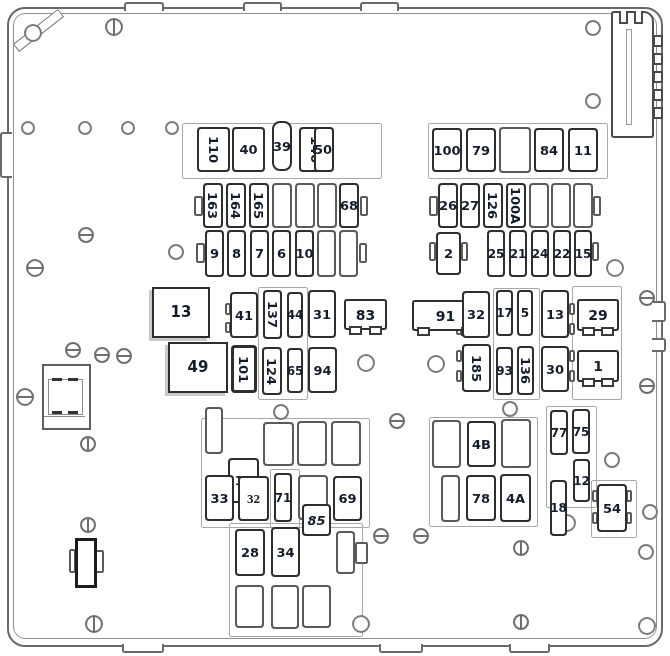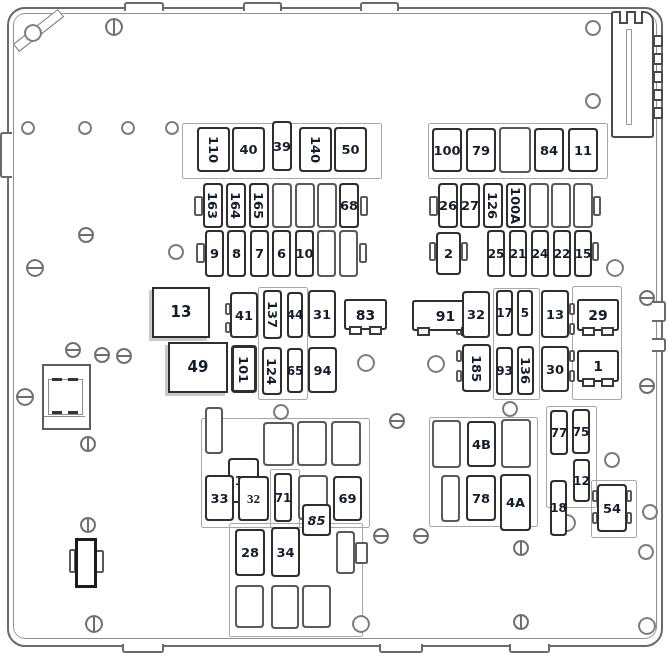--- a/index.html
+++ b/index.html
@@ -154,27 +154,27 @@
       <div class="hole" style="left: 638px; top: 544px; width: 16px; height: 16px;"></div>
       <div class="hole" style="left: 638px; top: 617px; width: 18px; height: 18px;"></div>
       <div class="hole" style="left: 352px; top: 615px; width: 18px; height: 18px;"></div>
       <div class="hole" style="left: 168px; top: 244px; width: 16px; height: 16px;"></div>
       <div class="fuse rot" style="left: 197px; top: 127px; width: 33px; height: 45px;">
         <span class="lbl">110</span>
       </div>
       <div class="fuse" style="left: 232px; top: 127px; width: 33px; height: 45px;">
         <span class="lbl">40</span>
       </div>
-      <div class="fuse" style="left: 272px; top: 121px; width: 20px; height: 50px;">
+      <div class="fuse" style="left: 272px; top: 121px; width: 20px; height: 50px; border-radius: 8px;">
         <span class="lbl">39</span>
       </div>
       <div class="fuse rot" style="left: 299px; top: 127px; width: 33px; height: 45px;">
         <span class="lbl">140</span>
       </div>
-      <div class="fuse" style="left: 334px; top: 127px; width: 33px; height: 45px;">
+      <div class="fuse" style="left: 314px; top: 127px; width: 20px; height: 45px; justify-content: flex-end;">
         <span class="lbl">50</span>
       </div>
       <div class="fuse" style="left: 432px; top: 128px; width: 30px; height: 44px;">
         <span class="lbl">100</span>
       </div>
       <div class="fuse" style="left: 466px; top: 128px; width: 30px; height: 44px;">
         <span class="lbl">79</span>
       </div>
       <div class="fuse blank" style="left: 499px; top: 127px; width: 32px; height: 46px;"></div>
       <div class="fuse" style="left: 534px; top: 128px; width: 30px; height: 44px;">
@@ -342,21 +342,21 @@
       <div class="fuse small" style="left: 550px; top: 410px; width: 18px; height: 45px;">
         <span class="lbl">77</span>
       </div>
       <div class="fuse small" style="left: 572px; top: 409px; width: 18px; height: 45px;">
         <span class="lbl">75</span>
       </div>
       <div class="fuse blank" style="left: 441px; top: 475px; width: 19px; height: 47px;"></div>
       <div class="fuse" style="left: 466px; top: 475px; width: 30px; height: 46px;">
         <span class="lbl">78</span>
       </div>
-      <div class="fuse" style="left: 500px; top: 474px; width: 31px; height: 57px;">
+      <div class="fuse" style="left: 500px; top: 474px; width: 31px; height: 48px;">
         <span class="lbl">4A</span>
       </div>
       <div class="fuse small" style="left: 550px; top: 480px; width: 17px; height: 56px;">
         <span class="lbl">18</span>
       </div>
       <div class="fuse small" style="left: 573px; top: 459px; width: 17px; height: 43px;">
         <span class="lbl">12</span>
       </div>
       <div class="fuse" style="left: 597px; top: 484px; width: 30px; height: 48px;">
         <span class="lbl">54</span>

